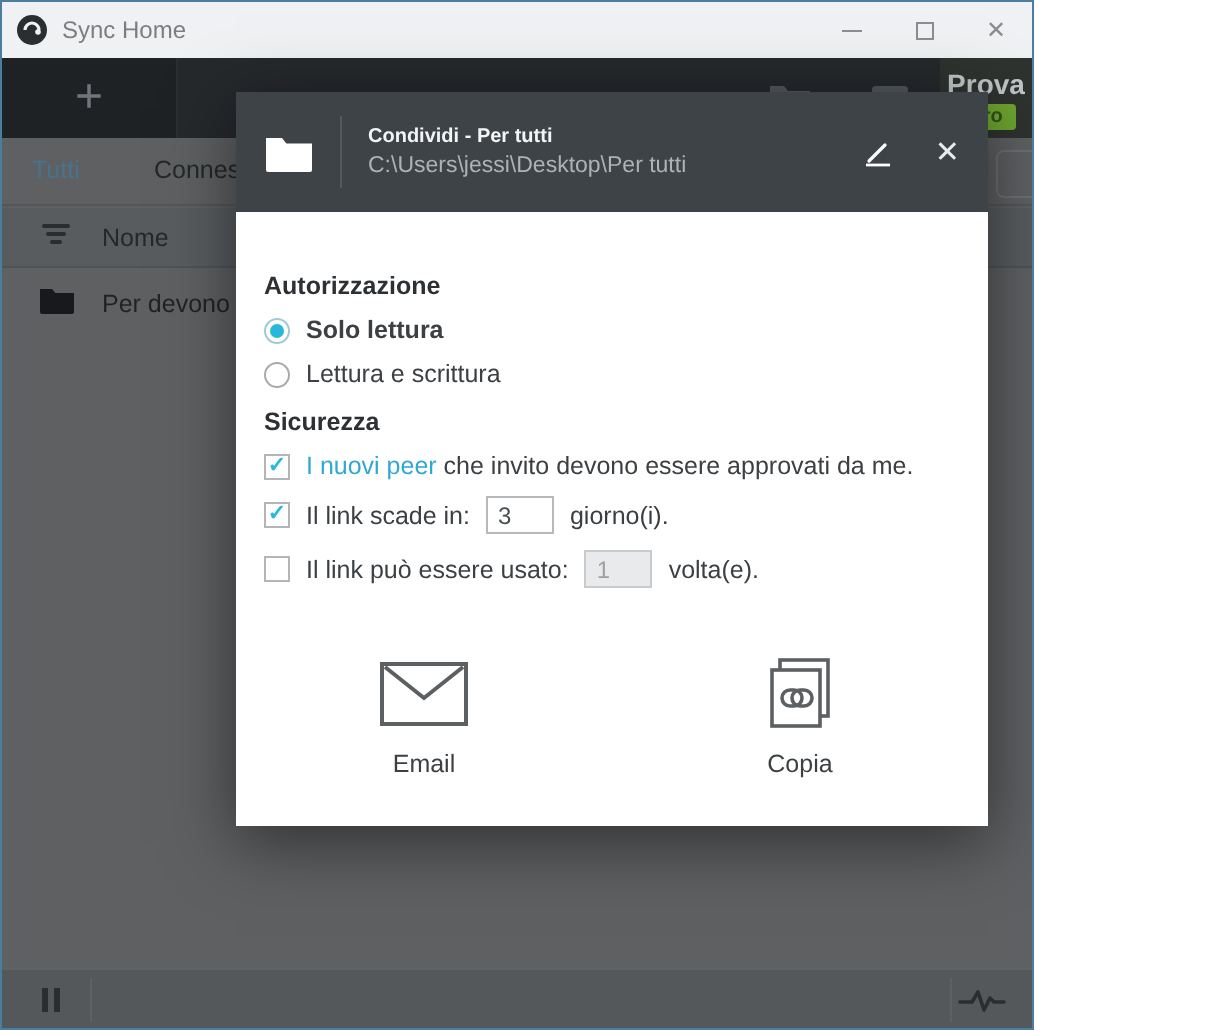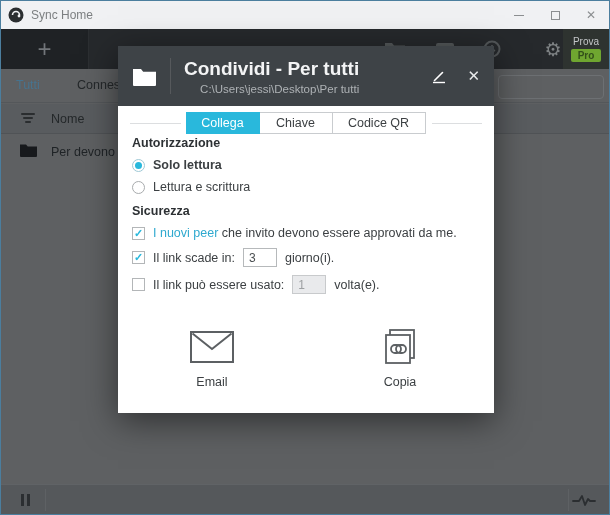--- a/index.html
+++ b/index.html
@@ -1,17 +1,17 @@
 <!DOCTYPE html>
 <html><head>
 <meta charset="utf-8">
 <style>
   * { margin:0; padding:0; box-sizing:border-box; }
   body { font-family:"Liberation Sans", sans-serif; background:#fff; }
-  .window { position:relative; width:610px; height:515px; border:1px solid #4b7e9e;
+  .window { position:relative; width:517px; height:515px; border:1px solid #4b7e9e;
             background:#5e6062; overflow:hidden; font-family:"Liberation Sans", sans-serif; }
 
   
   .titlebar { position:absolute; top:0; left:0; right:0; height:28px; background:#f0f1f3;
               display:flex; align-items:center; padding-left:7px; }
   .app-title { font-size:12px; color:#7c7f81; margin-left:7px; }
   .win-controls { margin-left:auto; display:flex; height:100%; }
   .win-btn { width:36px; height:100%; display:flex; align-items:center; justify-content:center;
              color:#8b8e90; cursor:default; }
   .glyph-min { width:10px; height:1px; background:#8b8e90; display:block; }
@@ -19,21 +19,21 @@
   .glyph-close { font-size:12px; line-height:1; }
 
   
   .toolbar { position:absolute; top:28px; left:0; right:0; height:40px; background:#26292c; }
   .add-section { position:absolute; left:0; top:0; width:88px; height:40px; background:#1f2225;
                  border-right:1px solid #2c2f32; display:flex; align-items:center; justify-content:center; }
   .plus { font-size:24px; font-weight:300; color:#72767a; line-height:1; }
   .tb-icon { position:absolute; top:0; height:40px; display:flex; align-items:center; justify-content:center; width:26px; }
   .trial-block { position:absolute; right:0; top:0; width:46px; height:40px; background:#2e3330;
                  display:flex; flex-direction:column; align-items:center; justify-content:center; gap:2px; }
-  .trial-label { font-size:10px; color:#c3c6c8; }
+  .trial-label { font-size:14px; color:#c3c6c8;font-weight:bold; }
   .pro-badge { background:#6fa630; color:#33501a; font-size:10px; font-weight:bold;
                padding:1px 7px; border-radius:2px; }
   .gear-glyph { font-size:19px; color:#7e8284; line-height:1; }
 
   
   .content { position:absolute; top:68px; left:0; right:0; bottom:30px; background:#5e6062; }
   .bg-tabs { position:absolute; top:0; left:0; right:0; height:34px; border-bottom:1px solid #54575a; }
   .bg-tab { position:absolute; top:9px; font-size:12.5px; }
   .bg-tab.t0 { left:15px; color:#47738e; }
   .bg-tab.t1 { left:76px; color:#24282a; }
@@ -54,21 +54,21 @@
   .pause-icon i { display:block; width:3px; height:12px; background:#2b2e31; }
   .sb-sep { position:absolute; top:4px; width:1px; height:22px; background:#5e6164; }
   .sb-sep.l { left:44px; } .sb-sep.r { right:40px; }
   .activity-wrap { position:absolute; right:13px; top:8px; }
 
   
   .dialog { position:absolute; left:117px; top:45px; width:376px; height:367px; background:#fff;
             z-index:5; box-shadow:0 8px 32px rgba(0,0,0,0.5); }
   .dlg-header { height:60px; background:#3e4347; display:flex; align-items:center; padding:0 14px; }
   .dlg-divider { width:1px; height:36px; background:#56595c; margin:0 13px; }
-  .dlg-title { font-size:19px; font-weight:bold; color:#f3f4f5; margin-bottom:3px; }
+  .dlg-title { font-size:10px; font-weight:bold; color:#f3f4f5; margin-bottom:3px; }
   .dlg-path { font-size:11.5px; color:#aeb2b5;text-align:right; }
   .dlg-edit { margin-left:auto; margin-right:20px; cursor:pointer; display:flex; }
   .dlg-close { font-size:15px; color:#e8eaeb; cursor:pointer; }
 
   .dlg-tabs { position:absolute; top:66px; left:0; right:0; display:flex; align-items:center; padding:0 12px; }
   .tab-line { flex:1; height:1px; background:#dcdee0; }
   .tab-group { display:flex; margin:0 6px; }
   .dtab { border:1px solid #c9cccf; margin-left:-1px; padding:3px 0; font-size:12.5px;
           color:#3c4043; background:#fff; text-align:center; cursor:pointer; }
   .dtab.w1 { width:74px; } .dtab.w2 { width:74px; } .dtab.w3 { width:94px; }
@@ -209,29 +209,20 @@
       </div>
       <span class="dlg-edit">
         <svg width="16" height="16" viewBox="0 0 16 16">
             <path d="M4.5 11.5 L11.5 4.5 M3.5 12.5 L4.5 11.5" fill="none" stroke="#fff" stroke-width="1.6" stroke-linecap="round"></path>
             <line x1="2" y1="14.5" x2="14" y2="14.5" stroke="#fff" stroke-width="1.4"></line>
           </svg>
       </span>
       <span class="dlg-close">✕</span>
     </div>
 
-    <div class="dlg-tabs">
-      <span class="tab-line"></span>
-      <span class="tab-group">
-        <span class="dtab w1 active">Collega</span>
-        <span class="dtab w2">Chiave</span>
-        <span class="dtab w3">Codice QR</span>
-      </span>
-      <span class="tab-line"></span>
-    </div>
 
     <div class="section-heading sh1">Autorizzazione</div>
     <label class="opt-row r1">
       <span class="radio checked"></span>
       <span>Solo lettura</span>
     </label>
     <label class="opt-row r2">
       <span class="radio"></span>
       <span>Lettura e scrittura</span>
     </label>

